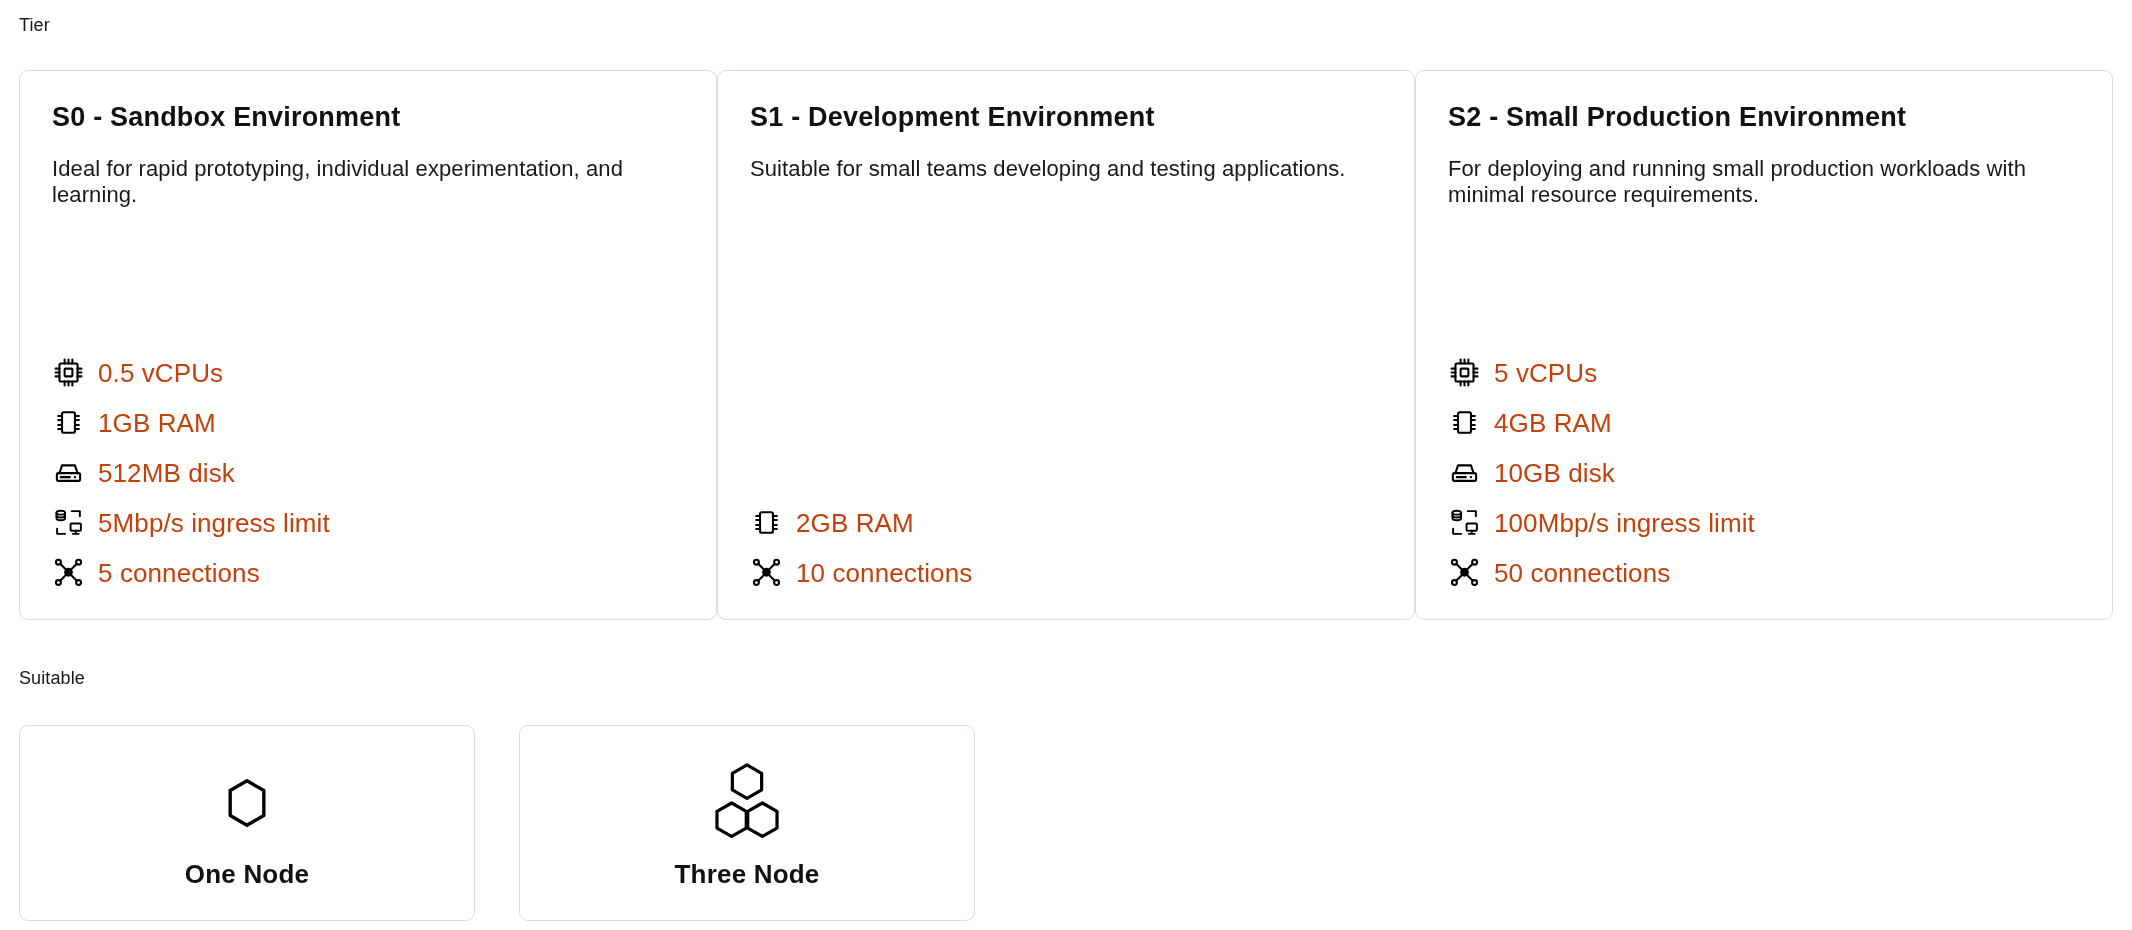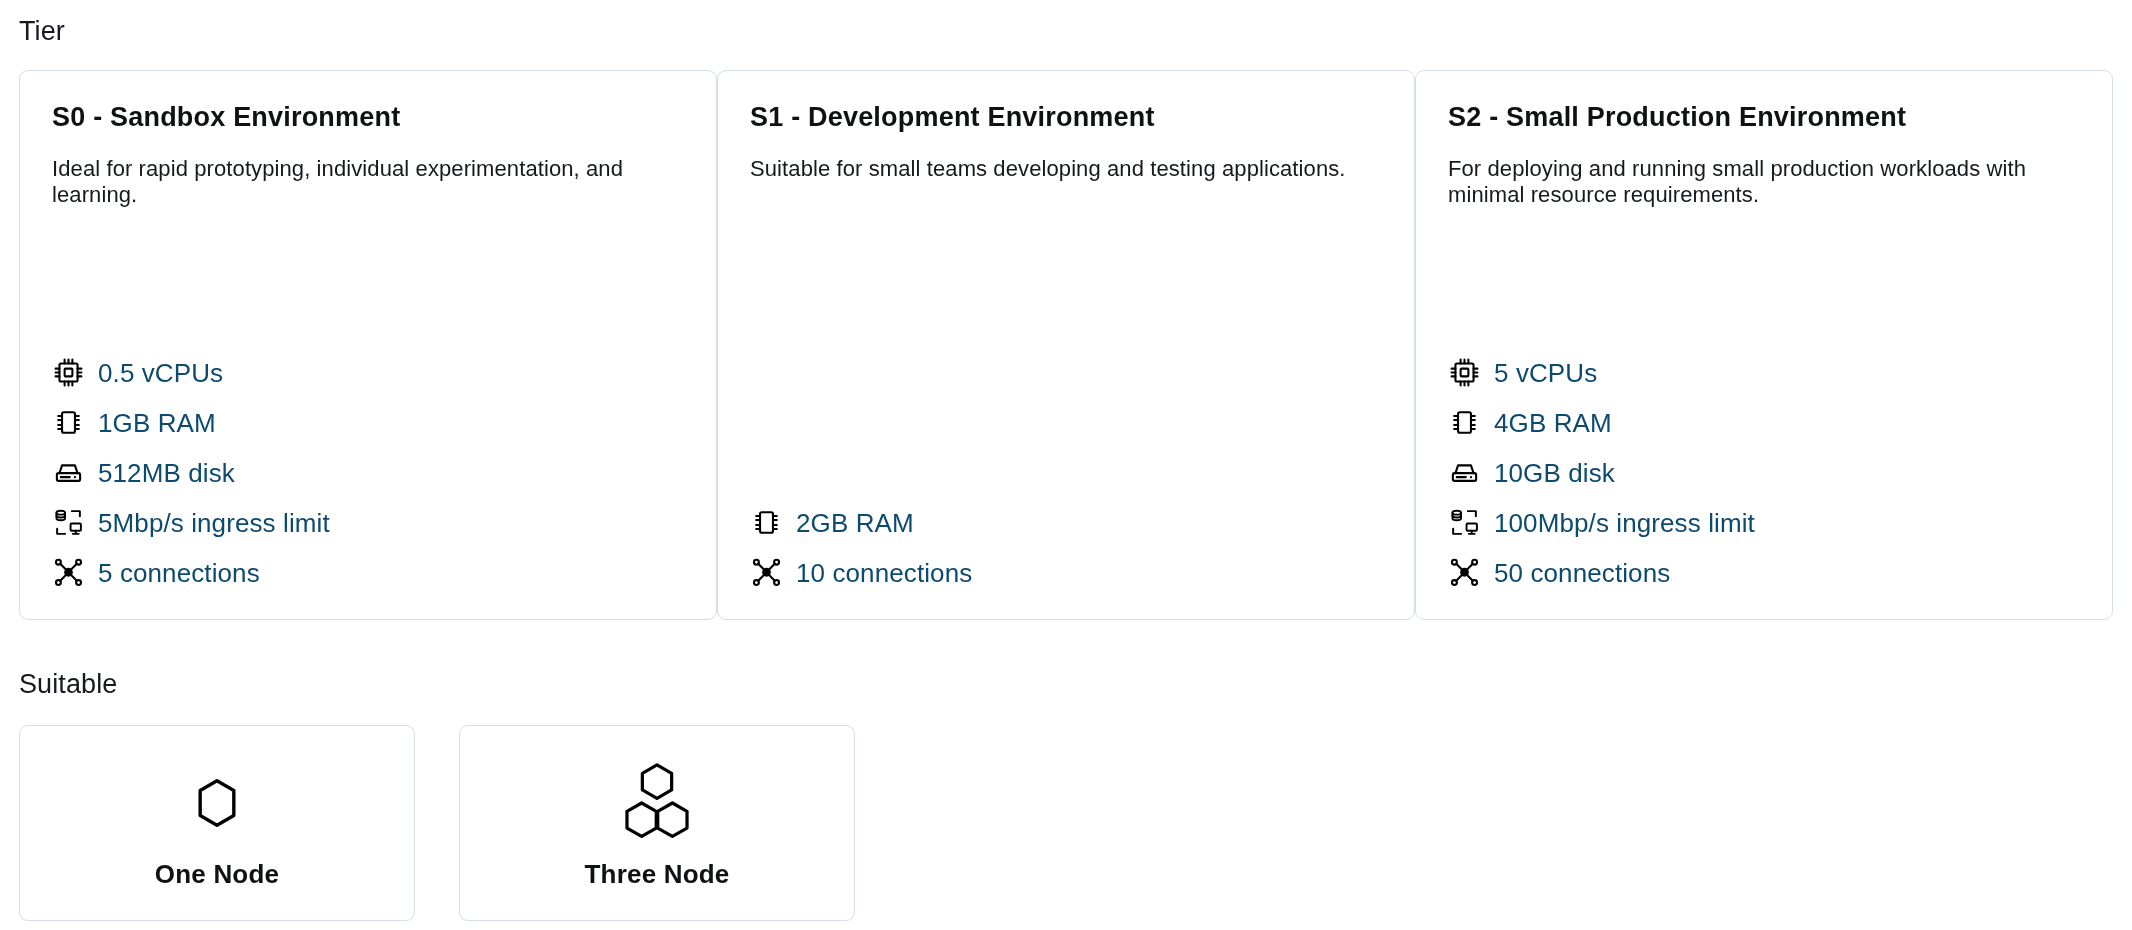--- a/index.html
+++ b/index.html
@@ -15,21 +15,21 @@
 
   .page {
     position: relative;
     width: 2132px;
     height: 930px;
     padding: 0;
   }
 
   
   .section-label {
-    font-size: 27px;
+    font-size: 18px;
     line-height: 1.2;
     font-weight: 400;
     color: #16191d;
     letter-spacing: 0.1px;
   }
 
   #tier-label { position: absolute; left: 19px; top: 15px; }
   #topology-label { position: absolute; left: 19px; top: 668px; }
 
   
@@ -94,36 +94,36 @@
     display: flex;
     align-items: center;
     justify-content: center;
     color: #000000;
   }
   .spec-icon svg { display: block; }
 
   .spec-text {
     font-size: 26px;
     line-height: 1;
-    color: #0c4a6e;
+    color: #c2410c;
     letter-spacing: 0.1px;
     white-space: nowrap;
   }
 
   
   .topology-row {
     position: absolute;
     left: 19px;
     top: 725px;
     display: flex;
     gap: 44px;
   }
 
   .topology-card {
-    width: 396px;
+    width: 456px;
     height: 196px;
     background: #ffffff;
     border: 1.6px solid #d6dee3;
     border-radius: 9px;
     display: flex;
     flex-direction: column;
     align-items: center;
     justify-content: center;
     padding-top: 6px;
   }

